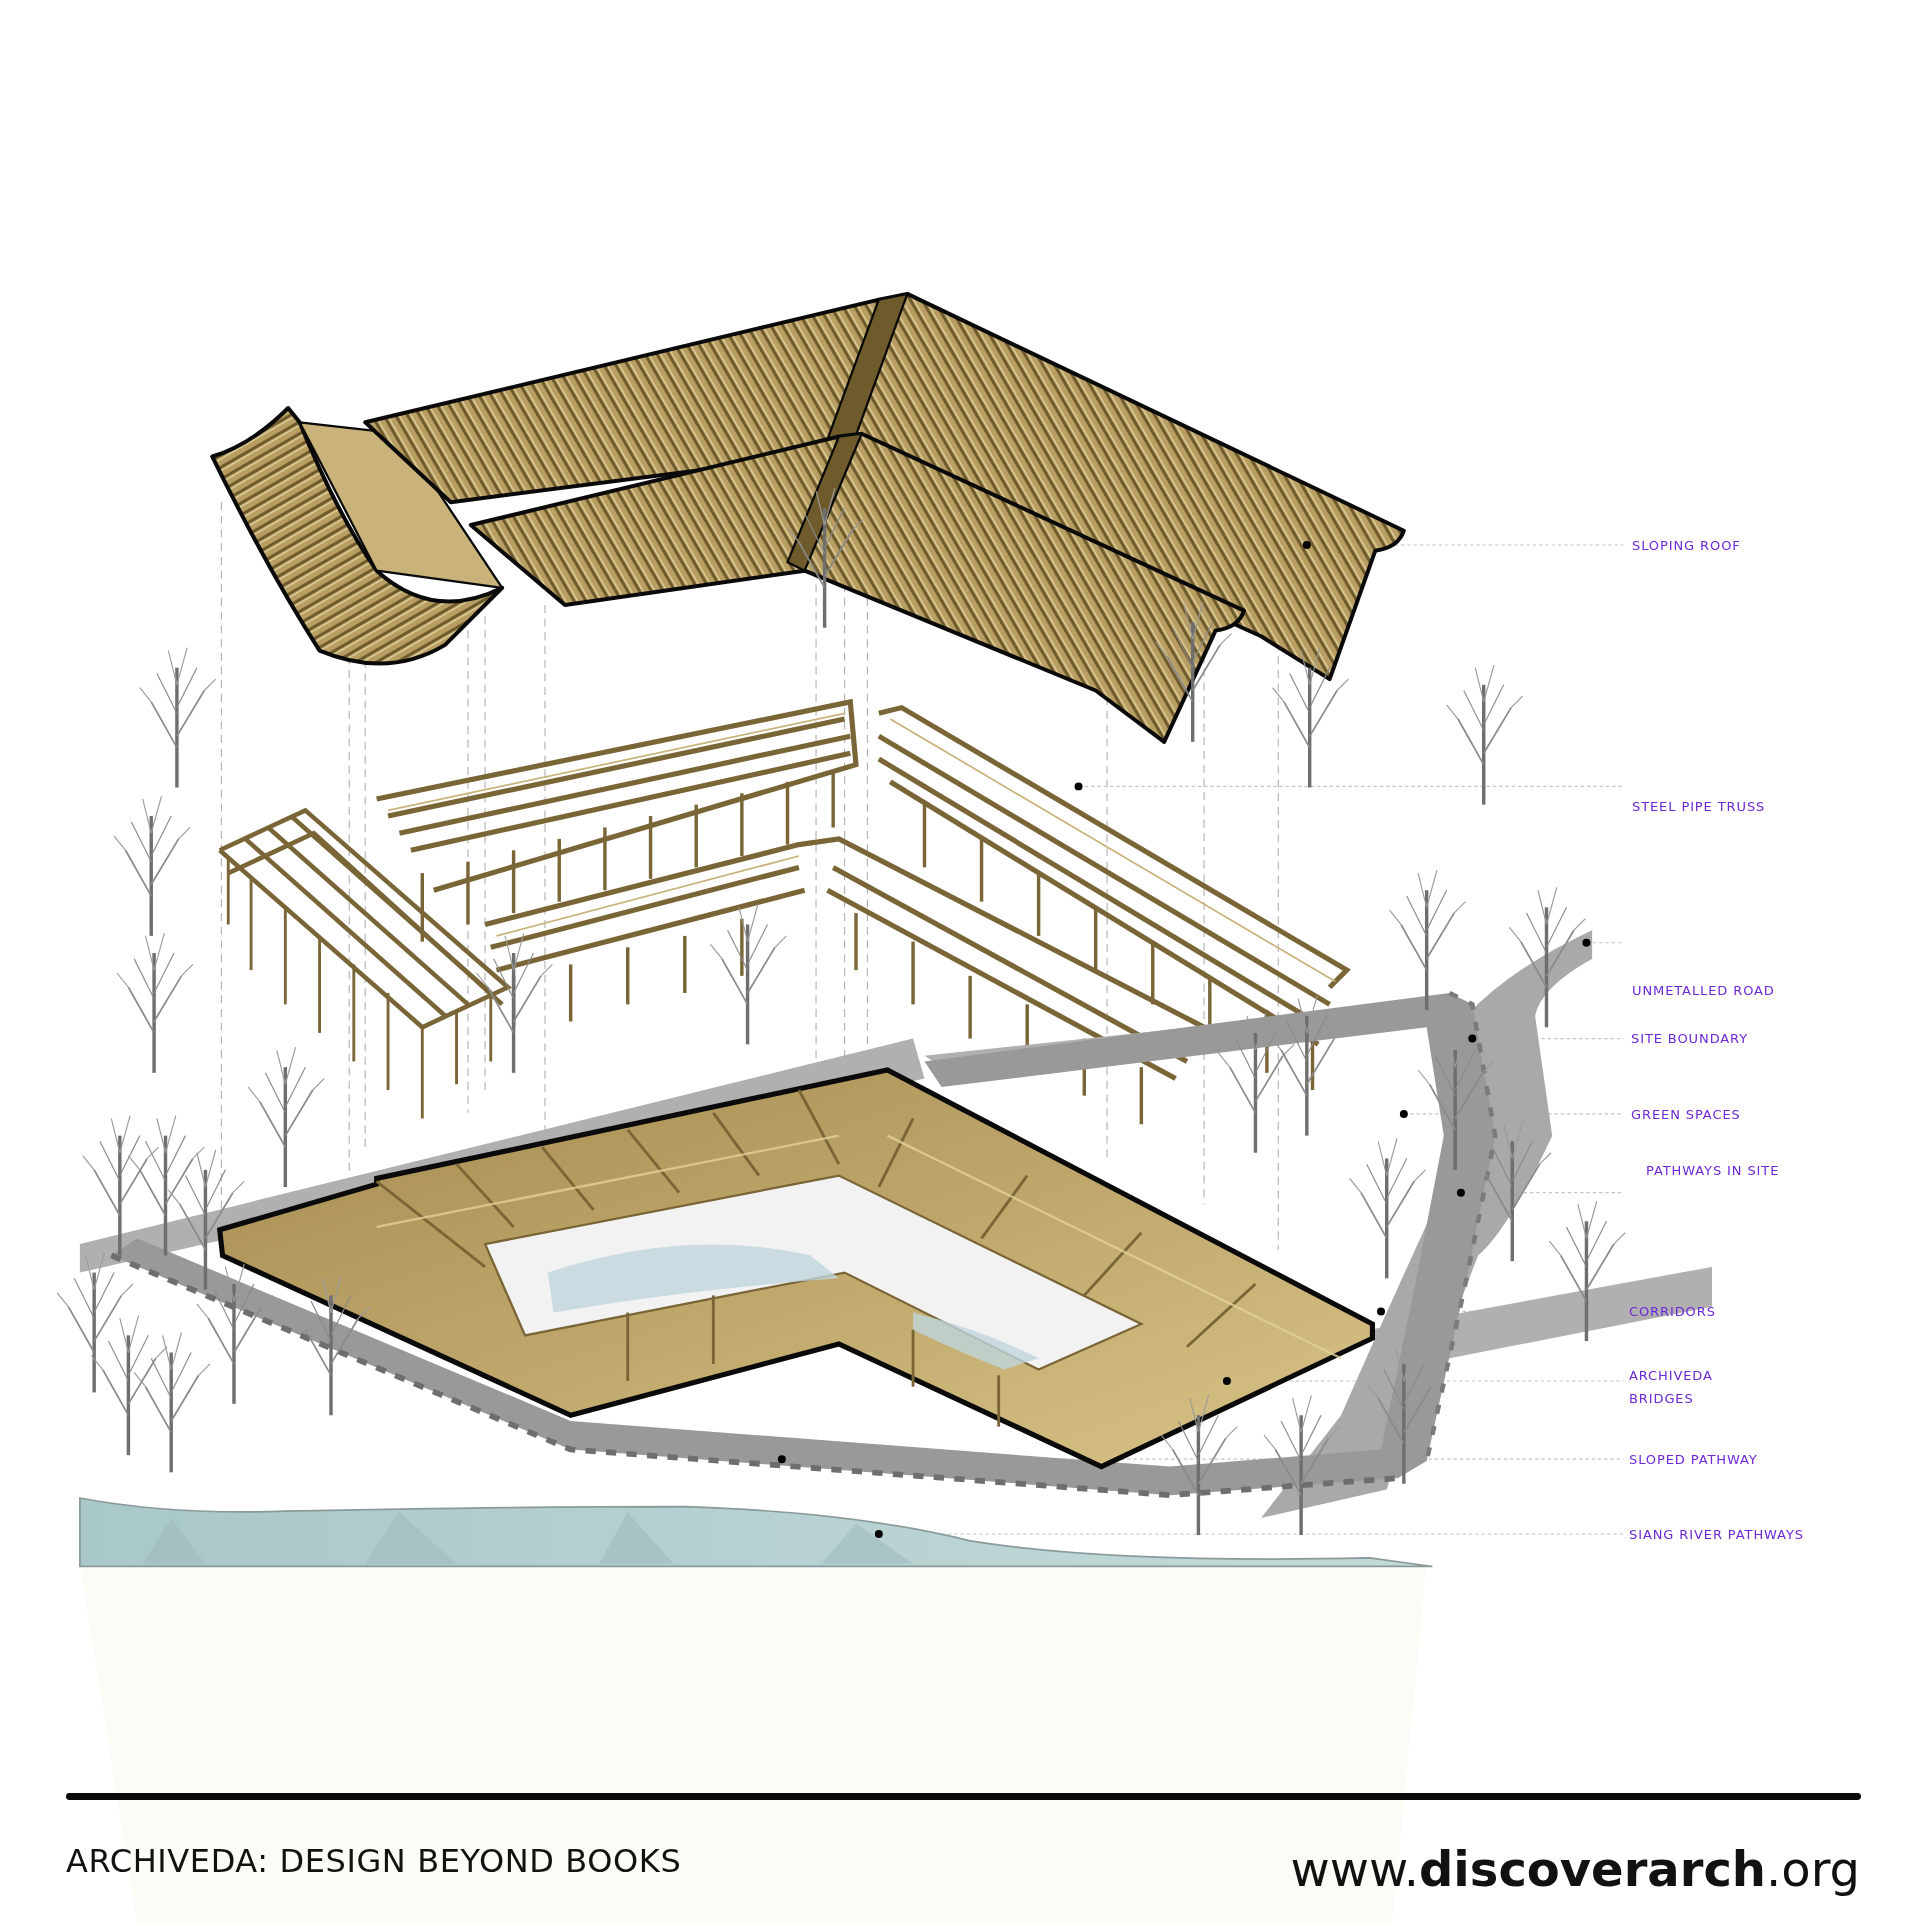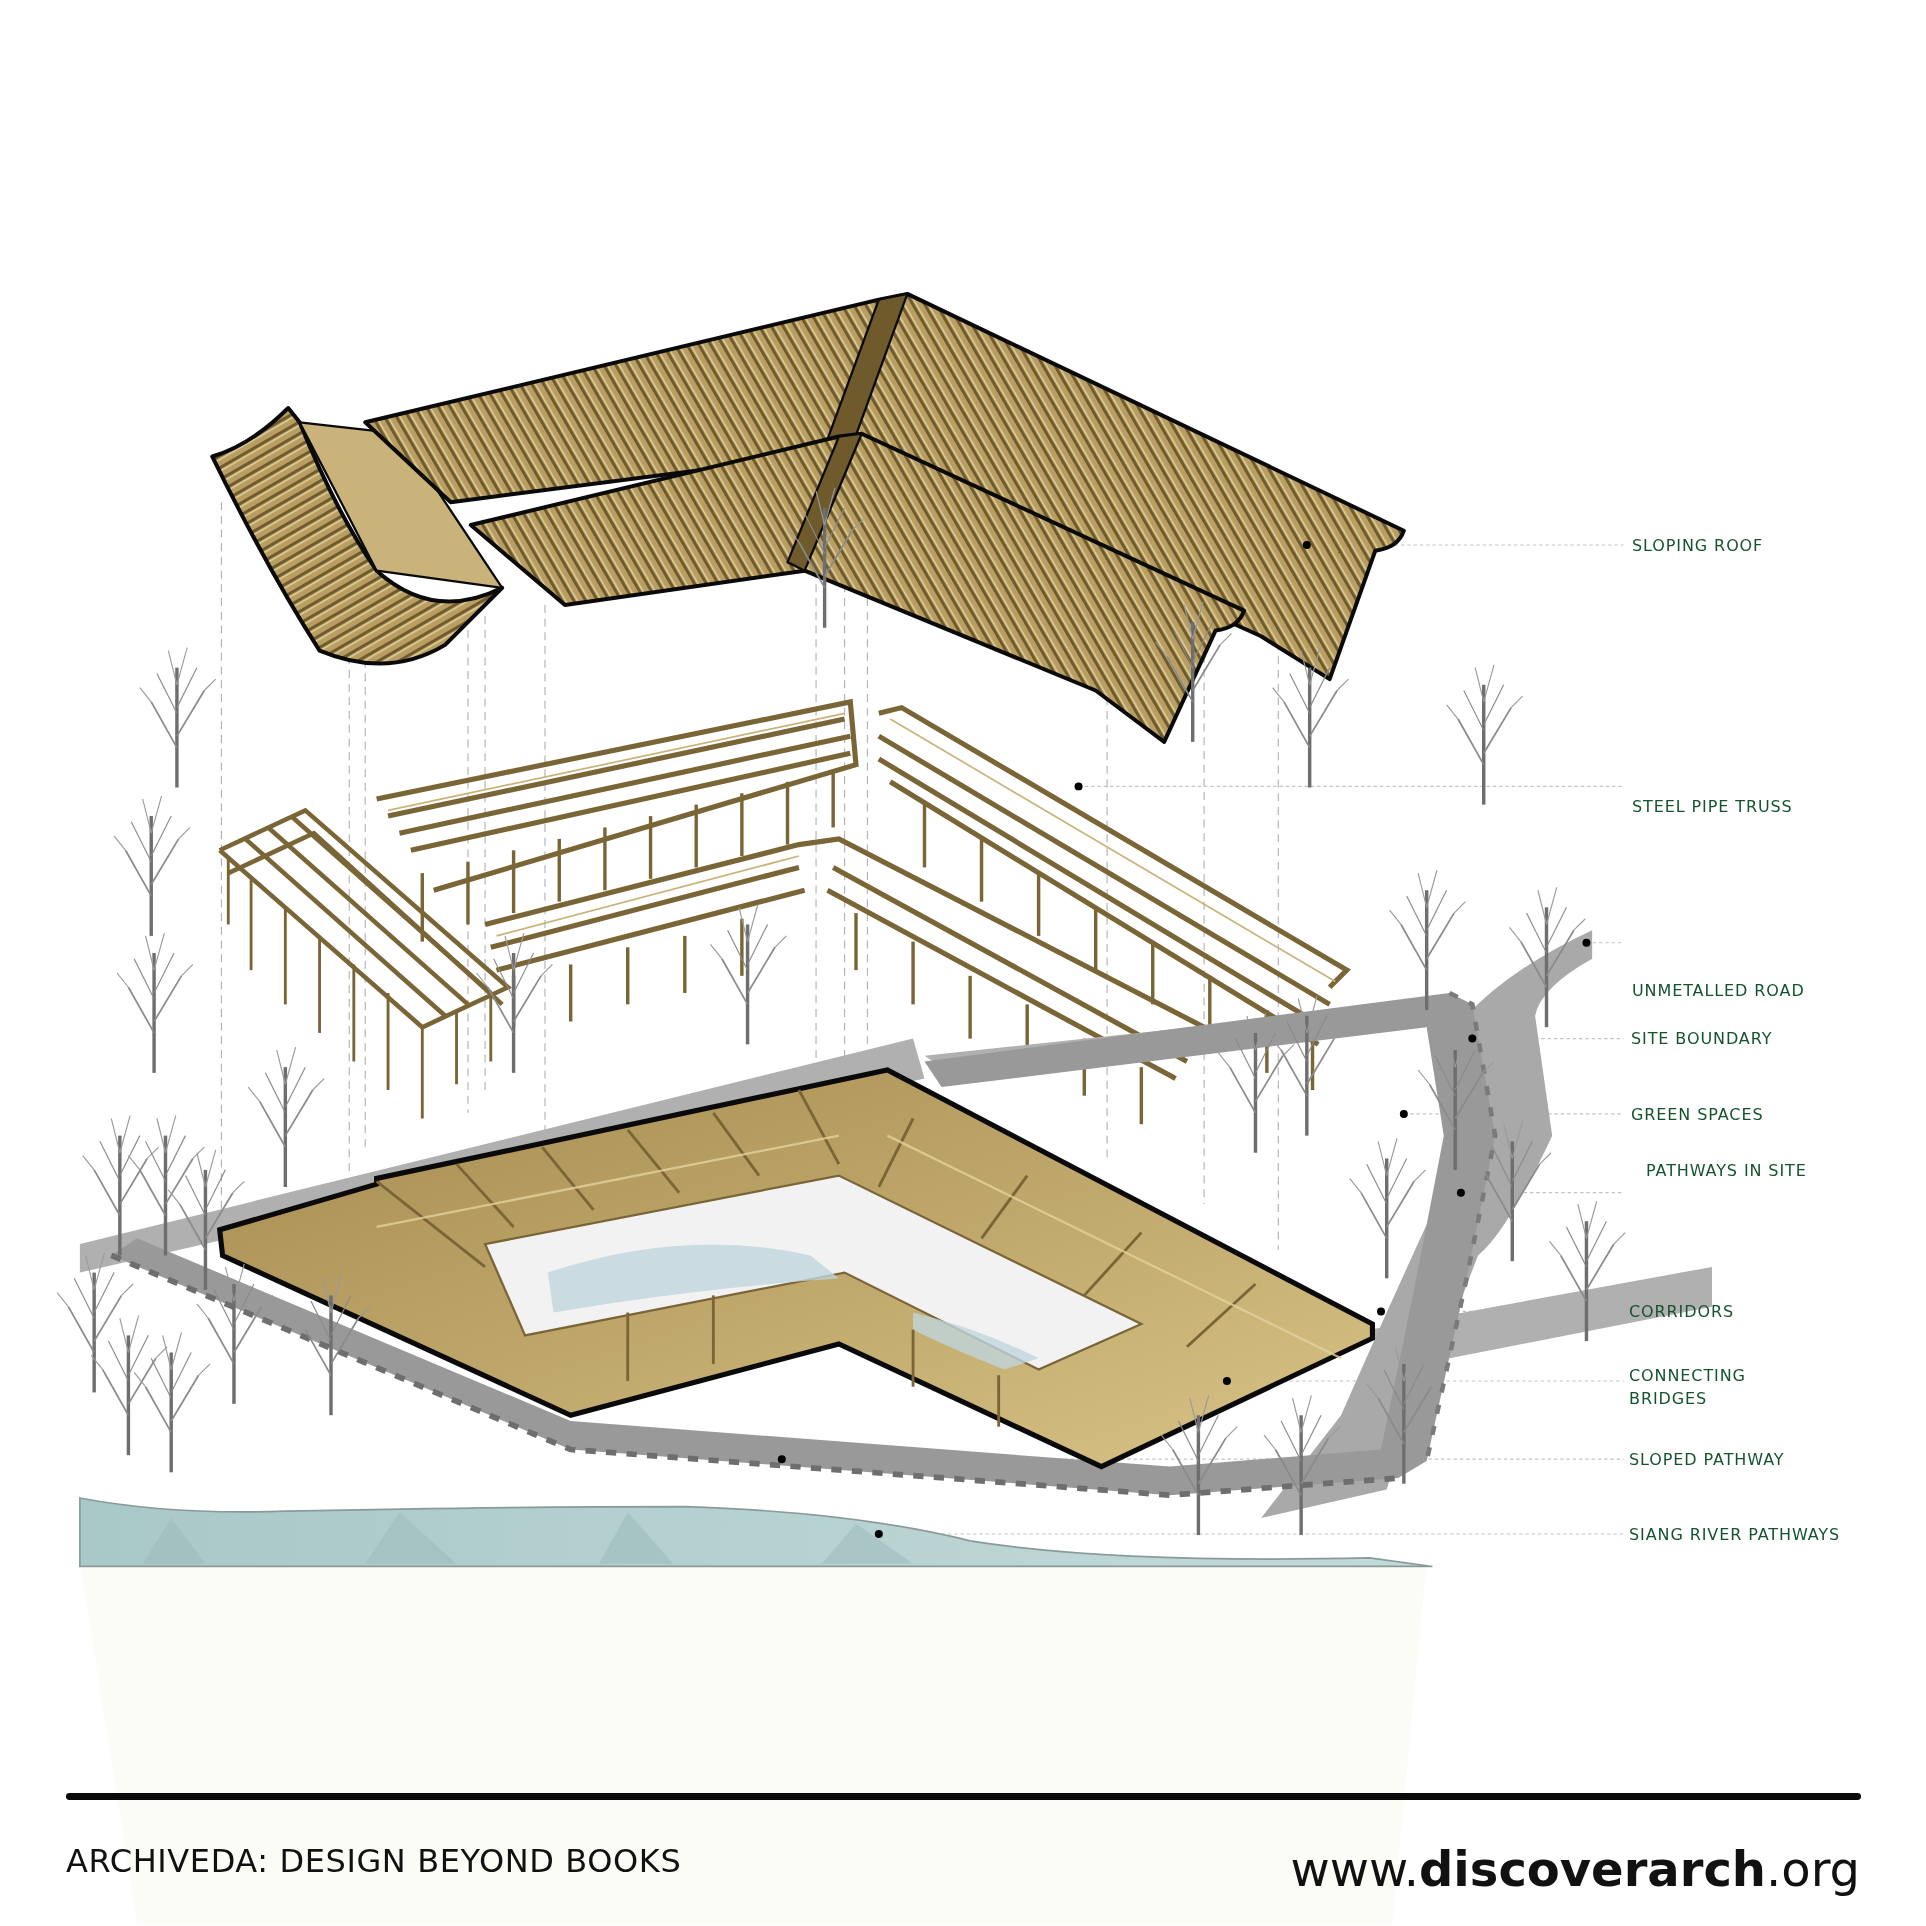--- a/index.html
+++ b/index.html
@@ -1,19 +1,19 @@
 <!DOCTYPE html>
 <html style="font-size:9px"><head>
 <meta charset="utf-8">
 <style>
   html, body { margin: 0; padding: 0; background: #ffffff; }
   body { width: 1926px; height: 1926px; position: relative; overflow: hidden;
          font-family: "Liberation Sans", "DejaVu Sans", sans-serif; }
   #canvas { position: absolute; left: 0; top: 0; width: 1926px; height: 1926px; }
-  .label { position: absolute; color: #14532d; font-size: 16px; letter-spacing: 0.9px;
+  .label { position: absolute; color: #6d28d9; font-size: 13px; letter-spacing: 0.9px;
            line-height: 23px; white-space: nowrap; font-family: "DejaVu Sans", sans-serif; }
   .footer-rule { position: absolute; left: 66px; top: 1793px; width: 1795px; height: 7.4px;
                  background: #0a0a0a; border-radius: 3.4px; }
   .footer-left { position: absolute; left: 66px; top: 1842px; font-size: 32px; color: #111;
                  font-family: "DejaVu Sans", sans-serif; letter-spacing: 0.6px; }
   .footer-right { position: absolute; right: 66px; top: 1841px; font-size: 48px; color: #111;
                   font-family: "DejaVu Sans", sans-serif; }
   .footer-right b { font-weight: 700; }
 </style>
 </head>
@@ -271,21 +271,21 @@
   </g>
 </svg>
 
 <div class="label" style="left:1632px;top:534px;">SLOPING ROOF</div>
 <div class="label" style="left:1632px;top:795px;">STEEL PIPE TRUSS</div>
 <div class="label" style="left:1632px;top:931px;margin-top:48px;">UNMETALLED ROAD</div>
 <div class="label" style="left:1631px;top:1027px;">SITE BOUNDARY</div>
 <div class="label" style="left:1631px;top:1103px;">GREEN SPACES</div>
 <div class="label" style="left:1629px;top:1159px;margin-left:17px;">PATHWAYS IN SITE</div>
 <div class="label" style="left:1629px;top:1300px;">CORRIDORS</div>
-<div class="label" style="left:1629px;top:1364px;">CONNECTING</div>
+<div class="label" style="left:1629px;top:1364px;">ARCHIVEDA</div>
 <div class="label" style="left:1629px;top:1387px;">BRIDGES</div>
 <div class="label" style="left:1629px;top:1448px;">SLOPED PATHWAY</div>
 <div class="label" style="left:1629px;top:1523px;">SIANG RIVER PATHWAYS</div>
 
 <div class="footer-rule"></div>
 <div class="footer-left">ARCHIVEDA: DESIGN BEYOND BOOKS</div>
 <div class="footer-right"><span>www.</span><b>discoverarch</b><span>.org</span></div>
 
 
 </body></html>

